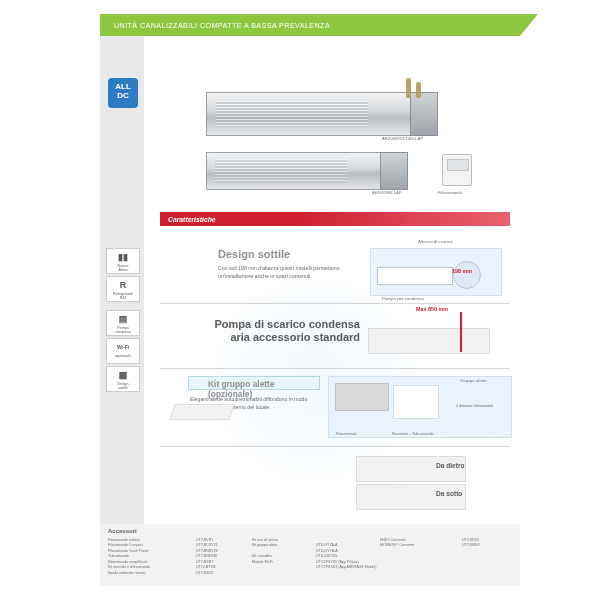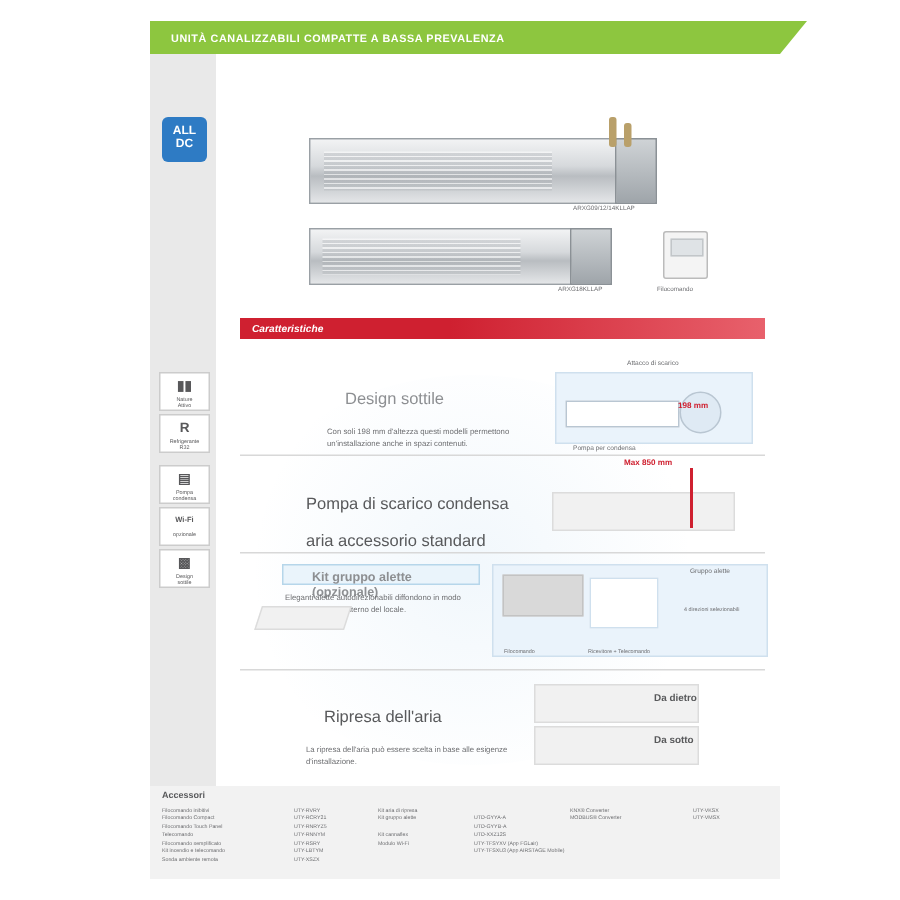--- a/index.html
+++ b/index.html
@@ -1,21 +1,21 @@
 <!DOCTYPE html>
 <html><head>
 <meta charset="utf-8">
 <style>
   html,body{margin:0;padding:0;background:#000;}
   body{width:600px;height:600px;font-family:"Liberation Sans",sans-serif;}
   .page{position:relative;width:600px;height:600px;background:#ffffff;overflow:hidden;}
 
   
   .banner{position:absolute;left:100px;top:14px;width:420px;height:22px;background:#8dc63f;}
-  .banner span{display:block;color:#ffffff;font-size:7.2px;font-weight:bold;letter-spacing:.4px;padding:7px 0 0 14px;text-transform:uppercase;}
+  .banner span{display:block;color:#ffffff;font-size:7.2px;font-weight:normal;letter-spacing:.4px;padding:7px 0 0 14px;text-transform:uppercase;}
   .banner-tail{position:absolute;left:520px;top:14px;width:0;height:0;border-top:22px solid #8dc63f;border-right:18px solid transparent;}
 
   
   .rail{position:absolute;left:100px;top:36px;width:44px;height:500px;background:#e9e9e9;}
   .alldc{position:absolute;left:108px;top:78px;width:30px;height:30px;background:#2e7bc4;border-radius:4px;color:#fff;font-size:8px;font-weight:bold;line-height:1.15;text-align:center;padding-top:4px;box-sizing:border-box;}
   .alldc i{font-style:normal;display:block;}
 
   .badge{position:absolute;left:106px;width:34px;height:26px;background:#ffffff;border:1px solid #cccccc;box-sizing:border-box;}
   .badge .ico{display:flex;height:15px;align-items:center;justify-content:center;color:#58585a;font-size:9px;font-weight:bold;}
   .badge .cap{font-size:3.6px;color:#58585a;text-align:center;line-height:1.15;}
@@ -32,21 +32,21 @@
   .caplabel{position:absolute;font-size:4.2px;color:#6d6e71;}
   .remote{position:absolute;background:#f4f4f4;border:1px solid #bbbbbb;border-radius:2px;}
   .remote:after{content:"";position:absolute;left:14%;top:12%;width:72%;height:34%;background:#dfe3e6;border:1px solid #c2c6c9;}
 
   
   .carhdr{position:absolute;left:160px;top:212px;width:350px;height:14px;background:linear-gradient(90deg,#cf2030 0%,#cf2030 40%,#e8616c 100%);}
   .carhdr span{display:block;color:#fff;font-size:6.8px;font-style:italic;font-weight:bold;padding:3.5px 0 0 8px;}
 
   .feat{position:absolute;left:160px;width:350px;}
   .feat .txt{position:absolute;left:0;top:0;width:150px;}
-  .feat h3{margin:12px;font-size:11px;font-weight:normal;color:#58595b;line-height:1.2;}
+  .feat h3{margin:0;font-size:11px;font-weight:bold;color:#58595b;line-height:1.2;}
   .feat h3.light{color:#8d8f92;}
   .feat p{margin:4px 0 0 0;font-size:5.2px;color:#6d6e71;line-height:1.45;}
 
   .sep{position:absolute;left:160px;width:350px;height:1px;background:#d8d8d8;}
 
   
   .bluebox{position:absolute;background:#eaf3fb;border:1px solid #cfe0ee;}
   .greybox{position:absolute;background:#f1f1f1;border:1px solid #dcdcdc;}
   .lbl{position:absolute;font-size:4.4px;color:#6d6e71;}
   .lbl.red{color:#cf2030;font-weight:bold;font-size:5.4px;}
@@ -138,21 +138,21 @@
     <div class="bluebox" style="left:210px;top:4px;width:130px;height:46px;">
       <div style="position:absolute;left:6px;top:18px;width:74px;height:16px;background:#ffffff;border:1px solid #b9c6d2;"></div>
       <div style="position:absolute;left:82px;top:12px;width:26px;height:26px;border-radius:50%;background:#dfeaf4;border:1px solid #b9c6d2;"></div>
     </div>
     <div class="lbl" style="left:258px;top:-5px;">Attacco di scarico</div>
     <div class="lbl red" style="left:292px;top:24px;">198 mm</div>
     <div class="lbl" style="left:222px;top:52px;">Pompa per condensa</div>
   </div>
   <div class="sep" style="top:303px;"></div>
 
-  <div class="feat" style="top:312px;height:52px;">
+  <div class="feat" style="top:312px;height:52px;text-align:right;">
     <div class="txt" style="left:32px;top:6px;width:168px;">
       <h3>Pompa di scarico condensa</h3>
       <h3>aria accessorio standard</h3>
     </div>
     <div class="greybox" style="left:208px;top:16px;width:120px;height:24px;"></div>
     <div class="arrowline" style="left:300px;top:0px;width:1.5px;height:40px;"></div>
     <div class="lbl red" style="left:256px;top:-6px;">Max 850 mm</div>
   </div>
   <div class="sep" style="top:368px;"></div>
 
@@ -165,24 +165,20 @@
       <div style="position:absolute;left:64px;top:8px;width:44px;height:32px;background:#ffffff;border:1px solid #cfe0ee;"></div>
     </div>
     <div class="lbl" style="left:300px;top:2px;">Gruppo alette</div>
     <div class="lbl" style="left:296px;top:28px;font-size:3.6px;">4 direzioni selezionabili</div>
     <div class="lbl" style="left:176px;top:56px;font-size:3.6px;">Filocomando</div>
     <div class="lbl" style="left:232px;top:56px;font-size:3.6px;">Ricevitore + Telecomando</div>
   </div>
   <div class="sep" style="top:446px;"></div>
 
   <div class="feat" style="top:454px;height:56px;">
-    <div class="txt" style="left:44px;top:6px;width:150px;">
-      <h3>Ripresa dell'aria</h3>
-      <p>La ripresa dell'aria può essere scelta in base alle esigenze d'installazione.</p>
-    </div>
     <div class="greybox" style="left:196px;top:2px;width:108px;height:24px;"></div>
     <div class="greybox" style="left:196px;top:30px;width:108px;height:24px;"></div>
     <div class="lbl bold" style="left:276px;top:8px;">Da dietro</div>
     <div class="lbl bold" style="left:276px;top:36px;">Da sotto</div>
   </div>
 
   <div class="accwrap"></div>
   <div class="acchdr">Accessori</div>
 
   <div class="acccol colA">

